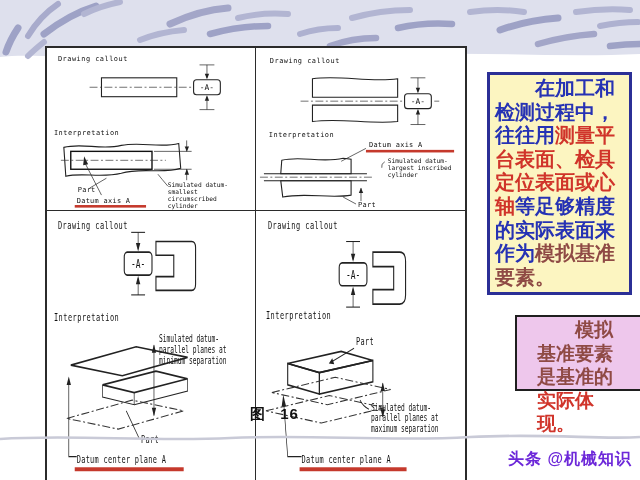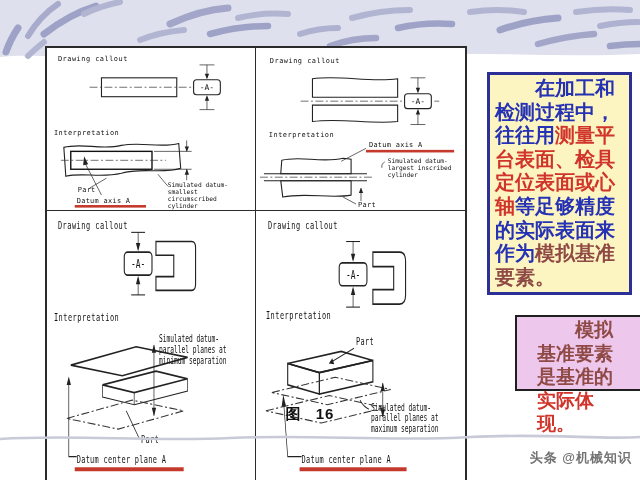--- a/index.html
+++ b/index.html
@@ -26,21 +26,21 @@
   .cyl{fill:#fff;stroke:#111;stroke-width:1.4;}
   .cl{fill:none;stroke:#333;stroke-width:0.7;stroke-dasharray:8 2.5 2 2.5;}
   .lbl{font-family:"DejaVu Sans Mono",monospace;font-size:7px;fill:#111;letter-spacing:0.5px;}
   .sm{font-family:"DejaVu Sans Mono",monospace;font-size:6.3px;fill:#111;}
   .dn{font-family:"DejaVu Sans Mono",monospace;font-size:7px;fill:#111;letter-spacing:0.3px;}
   .tag{font-family:"DejaVu Sans Mono",monospace;font-size:8px;fill:#111;}
   .redbar{fill:#c5392c;}
   .ah{fill:#222;}
   
   .caption{
-    position:absolute;left:250px;top:405px;width:120px;text-align:center;
+    position:absolute;left:250px;top:405px;width:120px;
     font-weight:bold;font-size:15px;color:#111;word-spacing:9px;letter-spacing:1px;
   }
   
   .note{position:absolute;box-sizing:border-box;font-weight:bold;}
   .note p{margin:0;word-break:break-all;}
   .note1{
     left:487px;top:72px;width:145px;height:223px;
     background:#fcf5c1;border:3px solid #2b2f96;
     padding:2px 5px;font-size:20px;line-height:23.6px;
   }
@@ -51,22 +51,22 @@
     padding:1px 20px;font-size:19px;line-height:23.5px;margin-left:27px;
   }
   .note2 p{text-indent:38px;}
   .c-blue{color:#2632b4;margin-top:20px;}
   .c-red{color:#d0342a;text-align:center;}
   .c-maroon{color:#8f4a45;}
   
   .wave{position:absolute;left:0;top:430px;width:640px;height:16px;}
   .watermark{
     position:absolute;right:8px;top:449px;
-    font-weight:bold;font-size:13px;letter-spacing:1px;
-    color:#737373;text-shadow:1px 1px 0 #ffffff;
+    font-weight:bold;font-size:16px;letter-spacing:1px;
+    color:#6d28d9;text-shadow:1px 1px 0 #ffffff;
   }
 </style>
 </head>
 <body>
 
 <svg class="band" viewBox="0 0 640 62" preserveAspectRatio="none">
   <path d="M0,0 H640 V54 C560,58 480,51 400,55 C320,59 240,52 160,56 C80,60 30,53 0,57 Z" fill="#dee0ed"></path>
   <g fill="none" stroke-linecap="round">
     <path d="M96,6 Q70,14 44,34" stroke="#9ea2c6" stroke-width="7"></path>
     <path d="M58,4 Q40,16 28,36" stroke="#a8abcc" stroke-width="6"></path>

